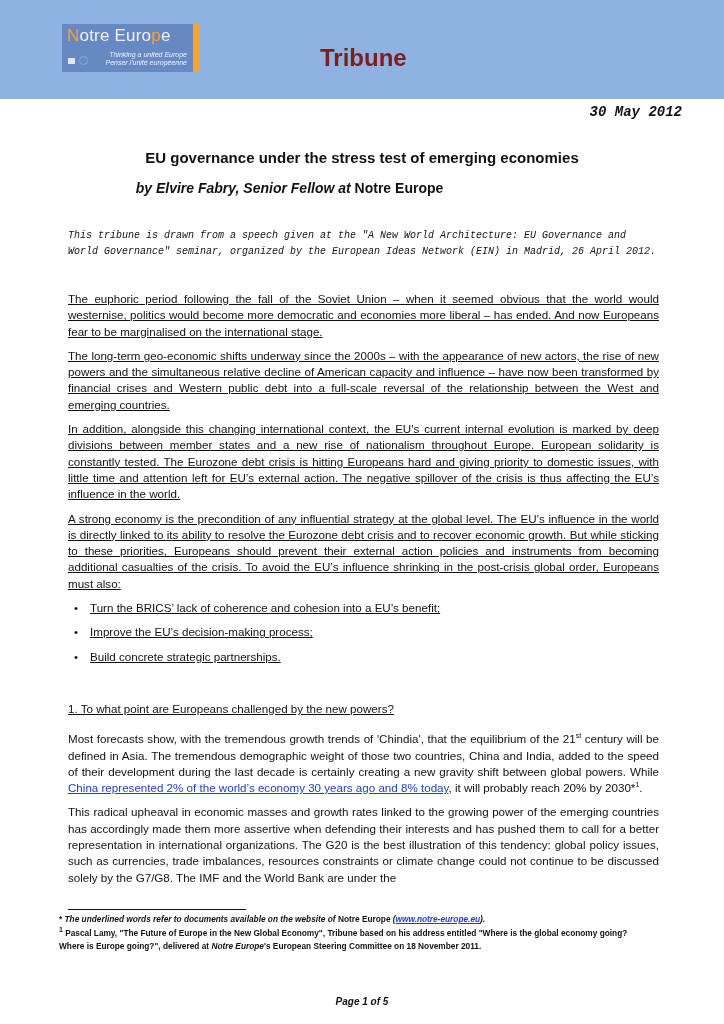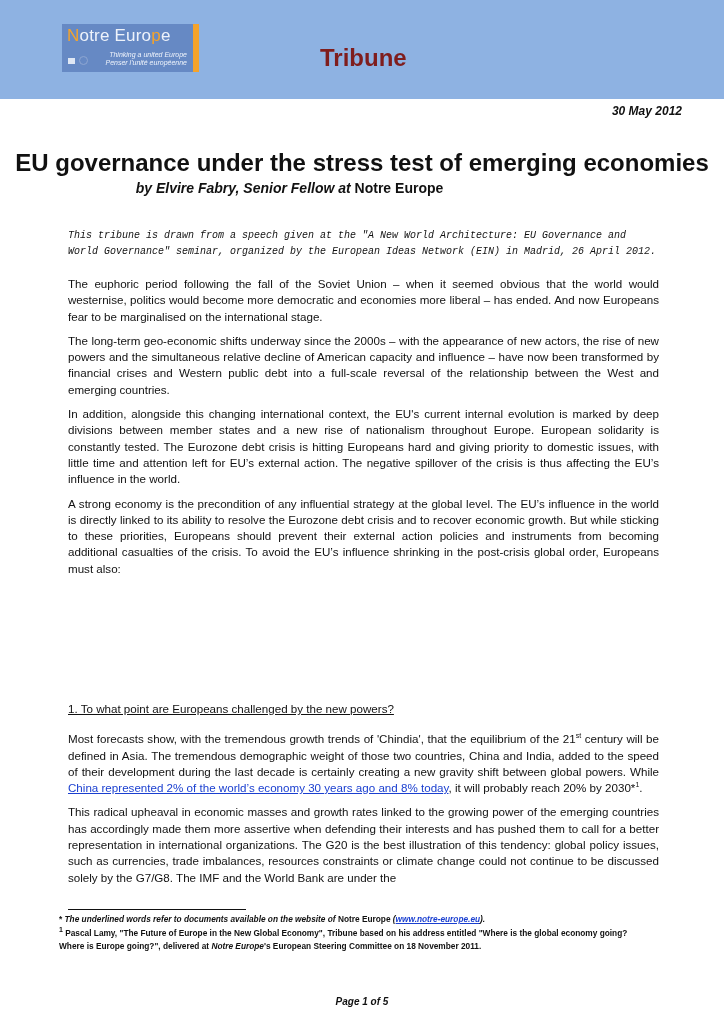--- a/index.html
+++ b/index.html
@@ -7,22 +7,22 @@
          font-family: "Liberation Sans", sans-serif; color: #111; }
   .header { position: absolute; left: 0; top: 0; width: 724px; height: 99px; background: #8eb2e2; }
   .logo { position: absolute; left: 62px; top: 24px; width: 131px; height: 48px; background: #6689c4; }
   .logo-bar { position: absolute; right: -6px; top: 0; width: 6px; height: 48px; background: #f5a32b; }
   .logo-title { position: absolute; left: 5px; top: 2px; font-size: 17px; color: #eef3fb; letter-spacing: 0.2px; white-space: nowrap; }
   .logo-title .acc { color: #f5a32b; }
   .logo-flag { position: absolute; left: 6px; top: 34px; width: 7px; height: 6px; background: #dfe7f4; }
   .logo-circle { position: absolute; left: 17px; top: 32px; width: 7px; height: 7px; border: 1px solid #8ea6d2; border-radius: 50%; }
   .logo-tag { position: absolute; right: 6px; top: 27px; font-size: 7px; font-style: italic; color: #eef3fb; text-align: right; line-height: 8px; white-space: nowrap; }
   .tribune { position: absolute; left: 320px; top: 44px; font-size: 24px; font-weight: bold; color: #7f1d1d; }
-  .date { position: absolute; right: 42px; top: 104px; font-size: 12px; font-style: italic; font-weight: bold; }
-  .title { position: absolute; left: 0; width: 724px; top: 149px; text-align: center; font-size: 24px; font-weight: bold; }
+  .date { position: absolute; right: 42px; top: 104px; font-size: 14px; font-style: italic; font-weight: bold; font-family: Liberation Mono, monospace; }
+  .title { position: absolute; left: 0; width: 724px; top: 149px; text-align: center; font-size: 15px; font-weight: bold; }
   .byline { position: absolute; left: 0; width: 579px; top: 180px; text-align: center; font-size: 14px; font-weight: bold; }
   .byline i { font-style: italic; }
   .intro { position: absolute; left: 68px; width: 590px; top: 228px; font-size: 10px; font-style: italic; line-height: 16px; font-family: Liberation Mono, monospace; }
   .body { position: absolute; left: 68px; width: 591px; font-size: 11.6px; line-height: 16.3px; text-align: justify; }
   .body p { margin: 0 0 8px 0; }
   .bullets { list-style: none; margin: 0; padding: 0; }
   .bullets li { position: relative; padding-left: 22px; margin-bottom: 8px; }
   .bullets li::before { content: "\2022"; position: absolute; left: 6px; top: 0; }
   .section-head { font-weight: normal; text-decoration: underline; margin: 0 0 14px 0 !important; }
   a.link { color: #1a3fd0; text-decoration: underline; }
@@ -49,25 +49,30 @@
   <div class="tribune">Tribune</div>
 </div>
 
 <div class="date">30 May 2012</div>
 
 <div class="title">EU governance under the stress test of emerging economies</div>
 <div class="byline"><i>by Elvire Fabry, Senior Fellow at </i><span>Notre Europe</span></div>
 
 <div class="intro">This tribune is drawn from a speech given at the "A New World Architecture: EU Governance and World Governance" seminar, organized by the European Ideas Network (EIN) in Madrid, 26 April 2012.</div>
 
-<div class="body" style="top:276px;">
+<div class="body" style="top:291px;text-decoration:underline;">
   <p>The euphoric period following the fall of the Soviet Union – when it seemed obvious that the world would westernise, politics would become more democratic and economies more liberal – has ended. And now Europeans fear to be marginalised on the international stage.</p>
   <p>The long-term geo-economic shifts underway since the 2000s – with the appearance of new actors, the rise of new powers and the simultaneous relative decline of American capacity and influence – have now been transformed by financial crises and Western public debt into a full-scale reversal of the relationship between the West and emerging countries.</p>
   <p>In addition, alongside this changing international context, the EU's current internal evolution is marked by deep divisions between member states and a new rise of nationalism throughout Europe. European solidarity is constantly tested. The Eurozone debt crisis is hitting Europeans hard and giving priority to domestic issues, with little time and attention left for EU’s external action. The negative spillover of the crisis is thus affecting the EU’s influence in the world.</p>
   <p>A strong economy is the precondition of any influential strategy at the global level. The EU’s influence in the world is directly linked to its ability to resolve the Eurozone debt crisis and to recover economic growth. But while sticking to these priorities, Europeans should prevent their external action policies and instruments from becoming additional casualties of the crisis. To avoid the EU’s influence shrinking in the post-crisis global order, Europeans must also:</p>
+  <ul class="bullets">
+    <li>Turn the BRICS’ lack of coherence and cohesion into a EU’s benefit;</li>
+    <li>Improve the EU’s decision-making process;</li>
+    <li>Build concrete strategic partnerships.</li>
+  </ul>
 </div>
 
 <div class="body" style="top:701px;">
   <p class="section-head">1. To what point are Europeans challenged by the new powers?</p>
   <p><span>Most forecasts show, with the tremendous growth trends of 'Chindia', that the equilibrium of the 21</span><sup>st</sup><span> century will be defined in Asia. The tremendous demographic weight of those two countries, China and India, added to the speed of their development during the last decade is certainly creating a new gravity shift between global powers. While </span><a class="link" href="#">China represented 2% of the world’s economy 30 years ago and 8% today</a><span>, it will probably reach 20% by 2030*</span><sup>1</sup><span>.</span></p>
   <p>This radical upheaval in economic masses and growth rates linked to the growing power of the emerging countries has accordingly made them more assertive when defending their interests and has pushed them to call for a better representation in international organizations. The G20 is the best illustration of this tendency: global policy issues, such as currencies, trade imbalances, resources constraints or climate change could not continue to be discussed solely by the G7/G8. The IMF and the World Bank are under the</p>
 </div>
 
 <div class="fn-rule"></div>
 <div class="footnotes">

